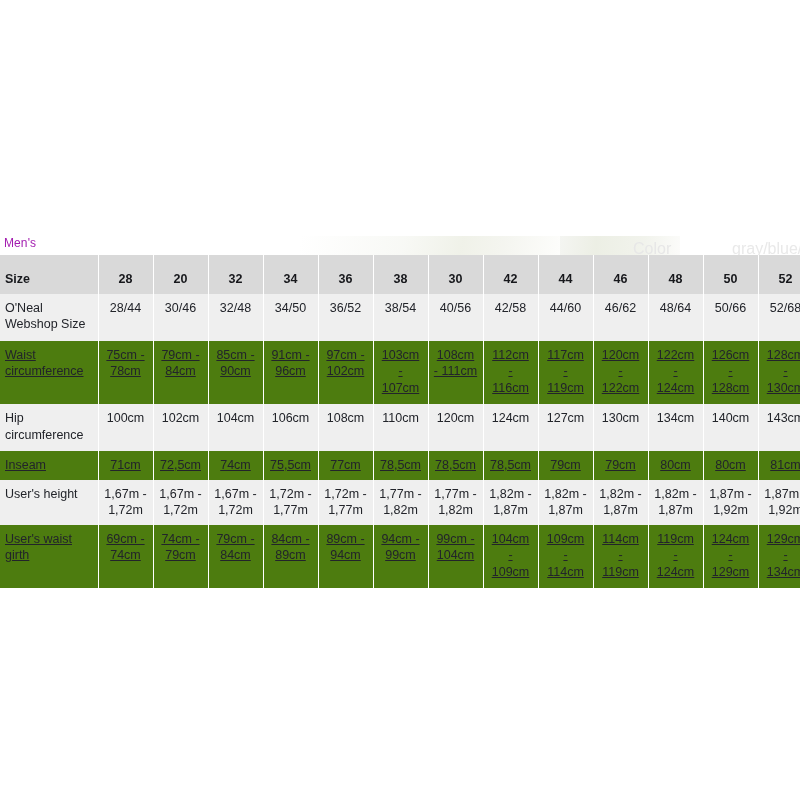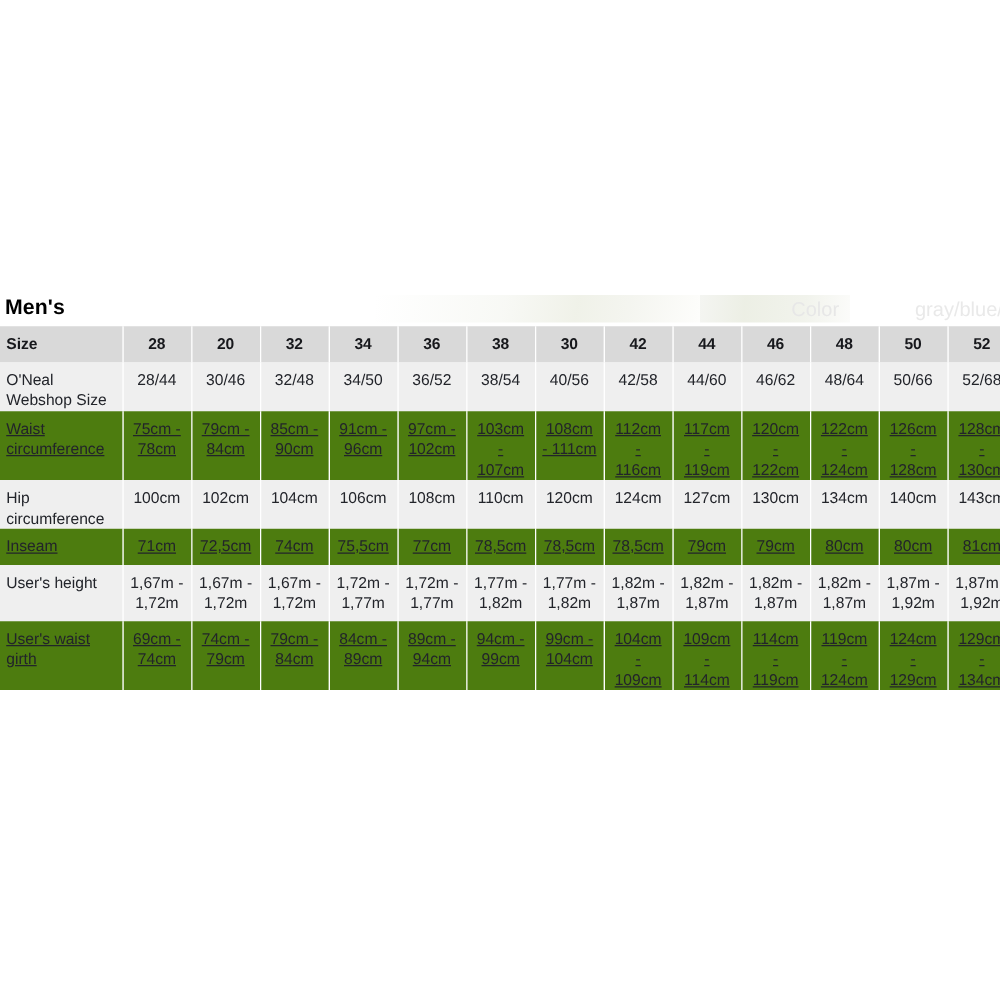--- a/index.html
+++ b/index.html
@@ -55,23 +55,23 @@
   .bg-faint.paren-right { left: 786px; top: 470px; color: #ededed; font-size: 13px;}
 
   
   .sheet {
     position: absolute;
     left: 0;
     top: 236px;
     width: 787px;
   }
   .section-title {
-    font-size: 17px;
-    font-weight: bold;
-    color: #000000;
+    font-size: 12px;
+    font-weight: normal;
+    color: #a21caf;
     padding: 0 0 5px 4px;
     letter-spacing: .1px;
   }
   table.size-table {
     border-collapse: collapse;
     width: 787px;
     table-layout: fixed;
   }
   table.size-table col.lbl { width: 98px; }
   table.size-table col.dat { width: 55px; }
@@ -92,21 +92,21 @@
     border-left: none;
   }
 
   
   tr.head-row th {
     background: #d9d9d9;
     font-weight: bold;
     text-align: center;
     color: #17181c;
     font-size: 12.5px;
-    padding-top: 6px;
+    padding-top: 16px;
     padding-bottom: 6px;
   }
   tr.head-row th.rowlabel {
     text-align: left;
     font-weight: bold;
   }
 
   
   tr.band-light td { background: #efefef; }
   tr.band-dark  td { background: #4d7c0f; text-decoration: underline; }
@@ -114,21 +114,21 @@
   td.rowlabel {
     text-align: left;
     font-weight: bold;
     color: #17181c;
     padding-left: 7px;
   }
   td.val {
     text-align: center;
   }
   
-  tr.tall td { padding-bottom: 0; }
+  tr.tall td { padding-bottom: 8px; }
 </style>
 </head>
 <body>
 
 <div class="bg-layer">
   <div class="bg-photo"></div>
   <div class="bg-photo2"></div>
   <div class="bg-faint color-label">Color</div>
   <div class="bg-faint color-value">gray/blue/neon y</div>
   <div class="bg-faint num-right">3.</div>

